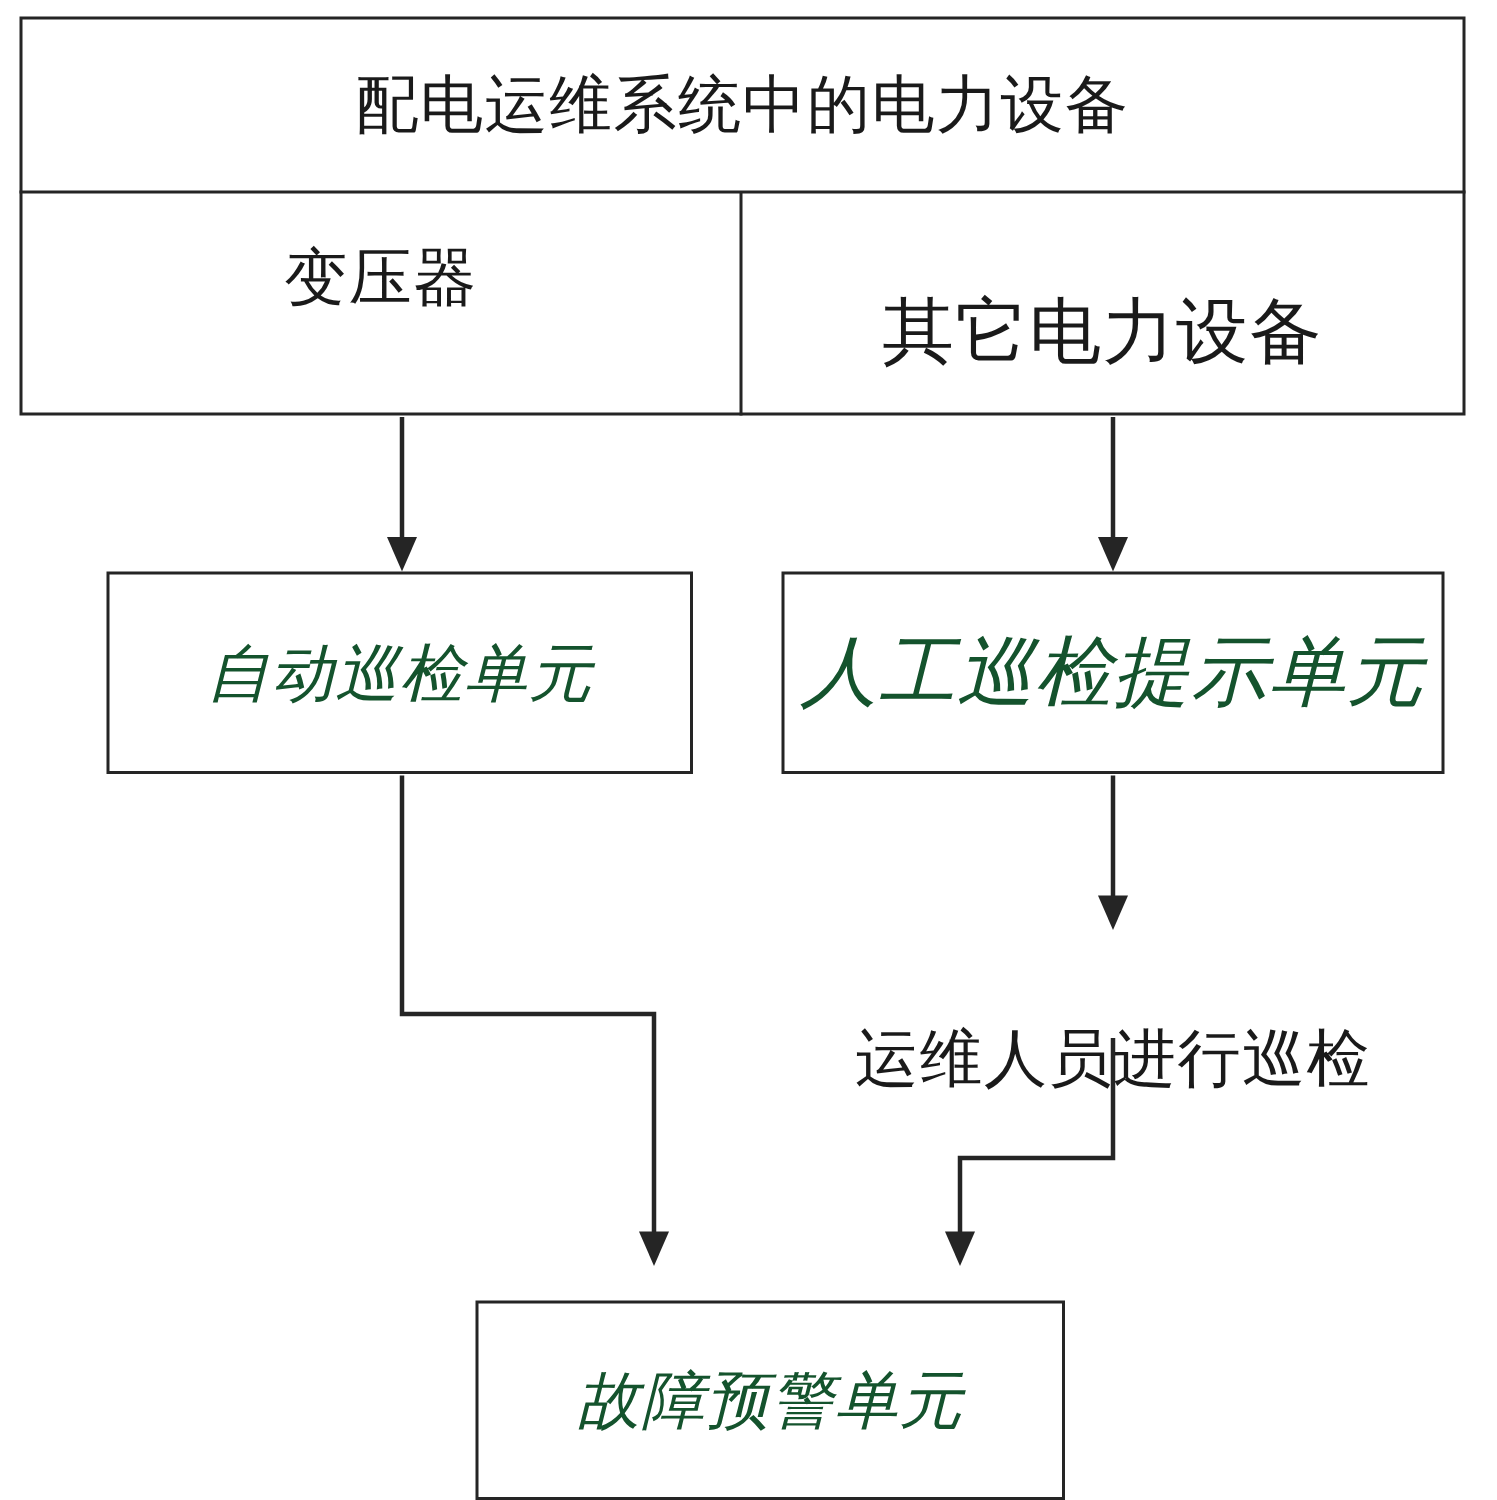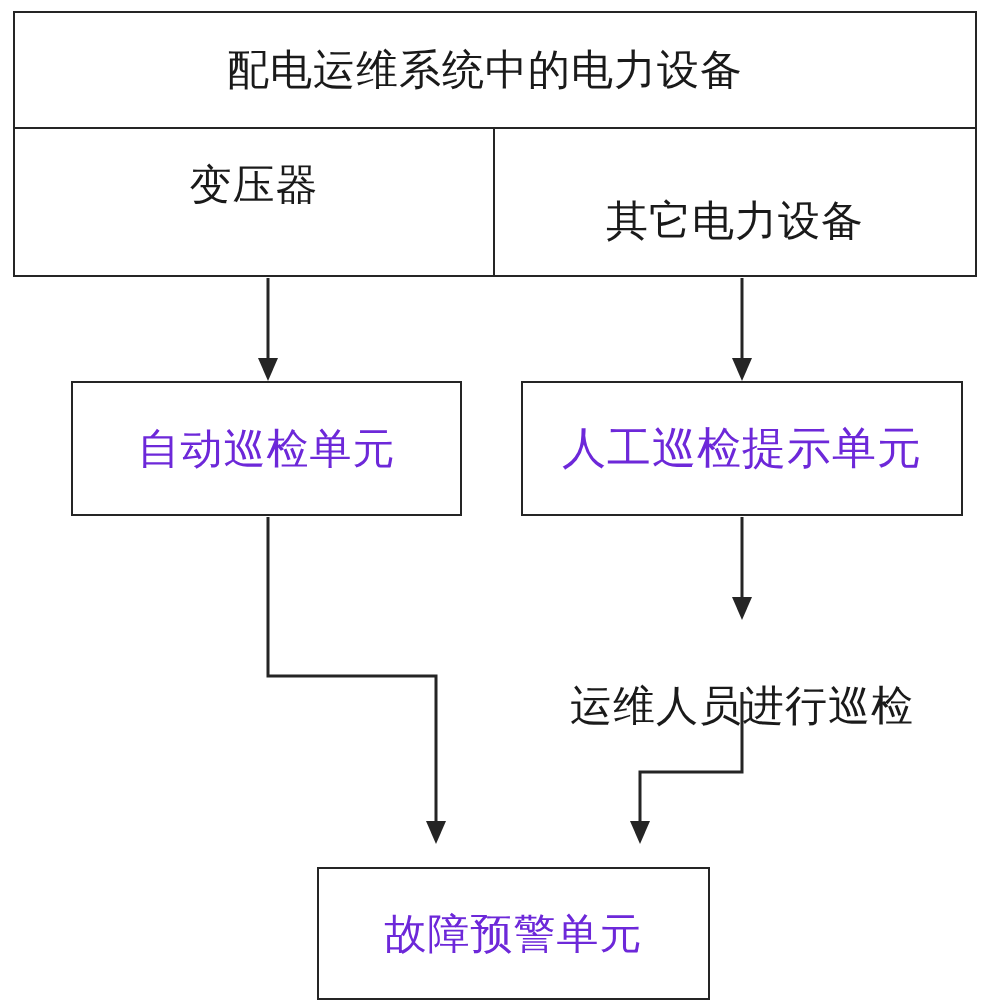--- a/index.html
+++ b/index.html
@@ -18,22 +18,23 @@
     overflow: hidden;
   }
   .node {
     position: absolute;
     box-sizing: border-box;
     border: 2px solid #252525;
     background: #ffffff;
     display: flex;
     align-items: center;
     justify-content: center;
-    color: #6d28d9;
+    color: #14532d;
     letter-spacing: 1px;
+    font-style: italic;
   }
   .cell {
     position: absolute;
     box-sizing: border-box;
     display: flex;
     align-items: center;
     justify-content: center;
     color: #1a1a1a;
     letter-spacing: 1px;
   }
@@ -68,26 +69,26 @@
     background: #252525;
   }
   #group-divider-v {
     position: absolute;
     left: 493px;
     top: 128px;
     width: 2px;
     height: 149px;
     background: #252525;
   }
-  #title-cell   { left: 5px;  top: 13px;  width: 960px; height: 114px; font-size: 42px; }
+  #title-cell   { left: 15px;  top: 13px;  width: 960px; height: 114px; font-size: 42px; }
   #cell-left    { left: 15px;  top: 112px; width: 478px; height: 146px; font-size: 42px; }
-  #cell-right   { left: 495px; top: 129px; width: 480px; height: 184px; font-size: 42px; }
+  #cell-right   { left: 495px; top: 129px; width: 480px; height: 184px; font-size: 48px; }
 
   #node-auto    { left: 71px;  top: 381px; width: 391px; height: 135px; font-size: 42px; }
-  #node-manual  { left: 521px; top: 381px; width: 442px; height: 135px; font-size: 44px; }
+  #node-manual  { left: 521px; top: 381px; width: 442px; height: 135px; font-size: 51px; }
   #node-alarm   { left: 317px; top: 844px; width: 393px; height: 133px; font-size: 42px; margin-top: 23px; }
   #text-staff   { left: 511px; top: 633px; width: 462px; height: 58px;  font-size: 42px; }
 
   svg#edges {
     position: absolute;
     left: 0;
     top: 0;
     width: 998px;
     height: 1000px;
     pointer-events: none;

